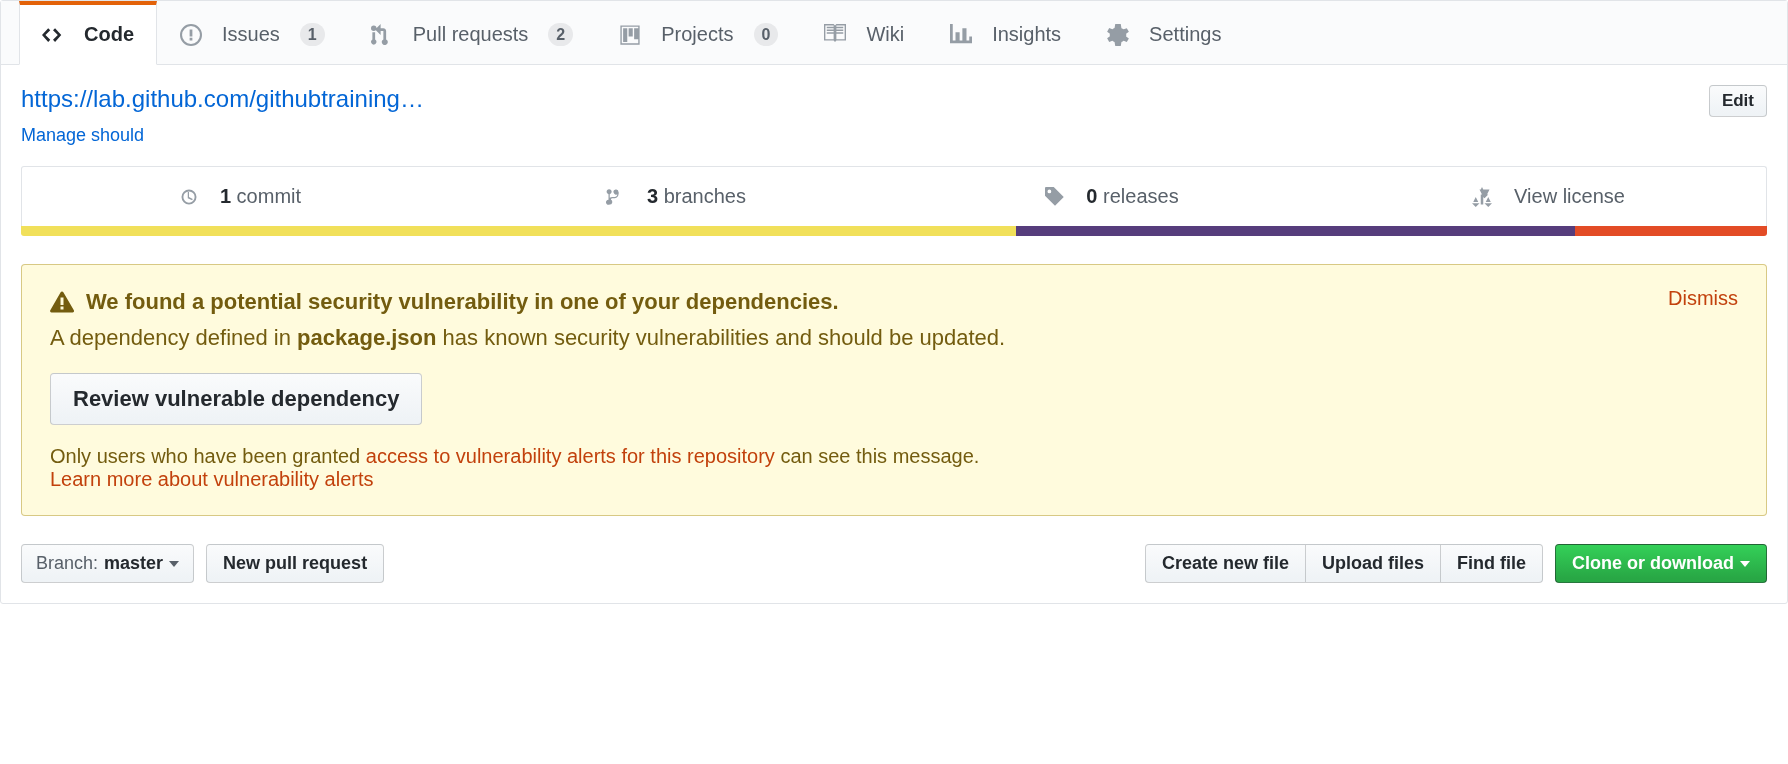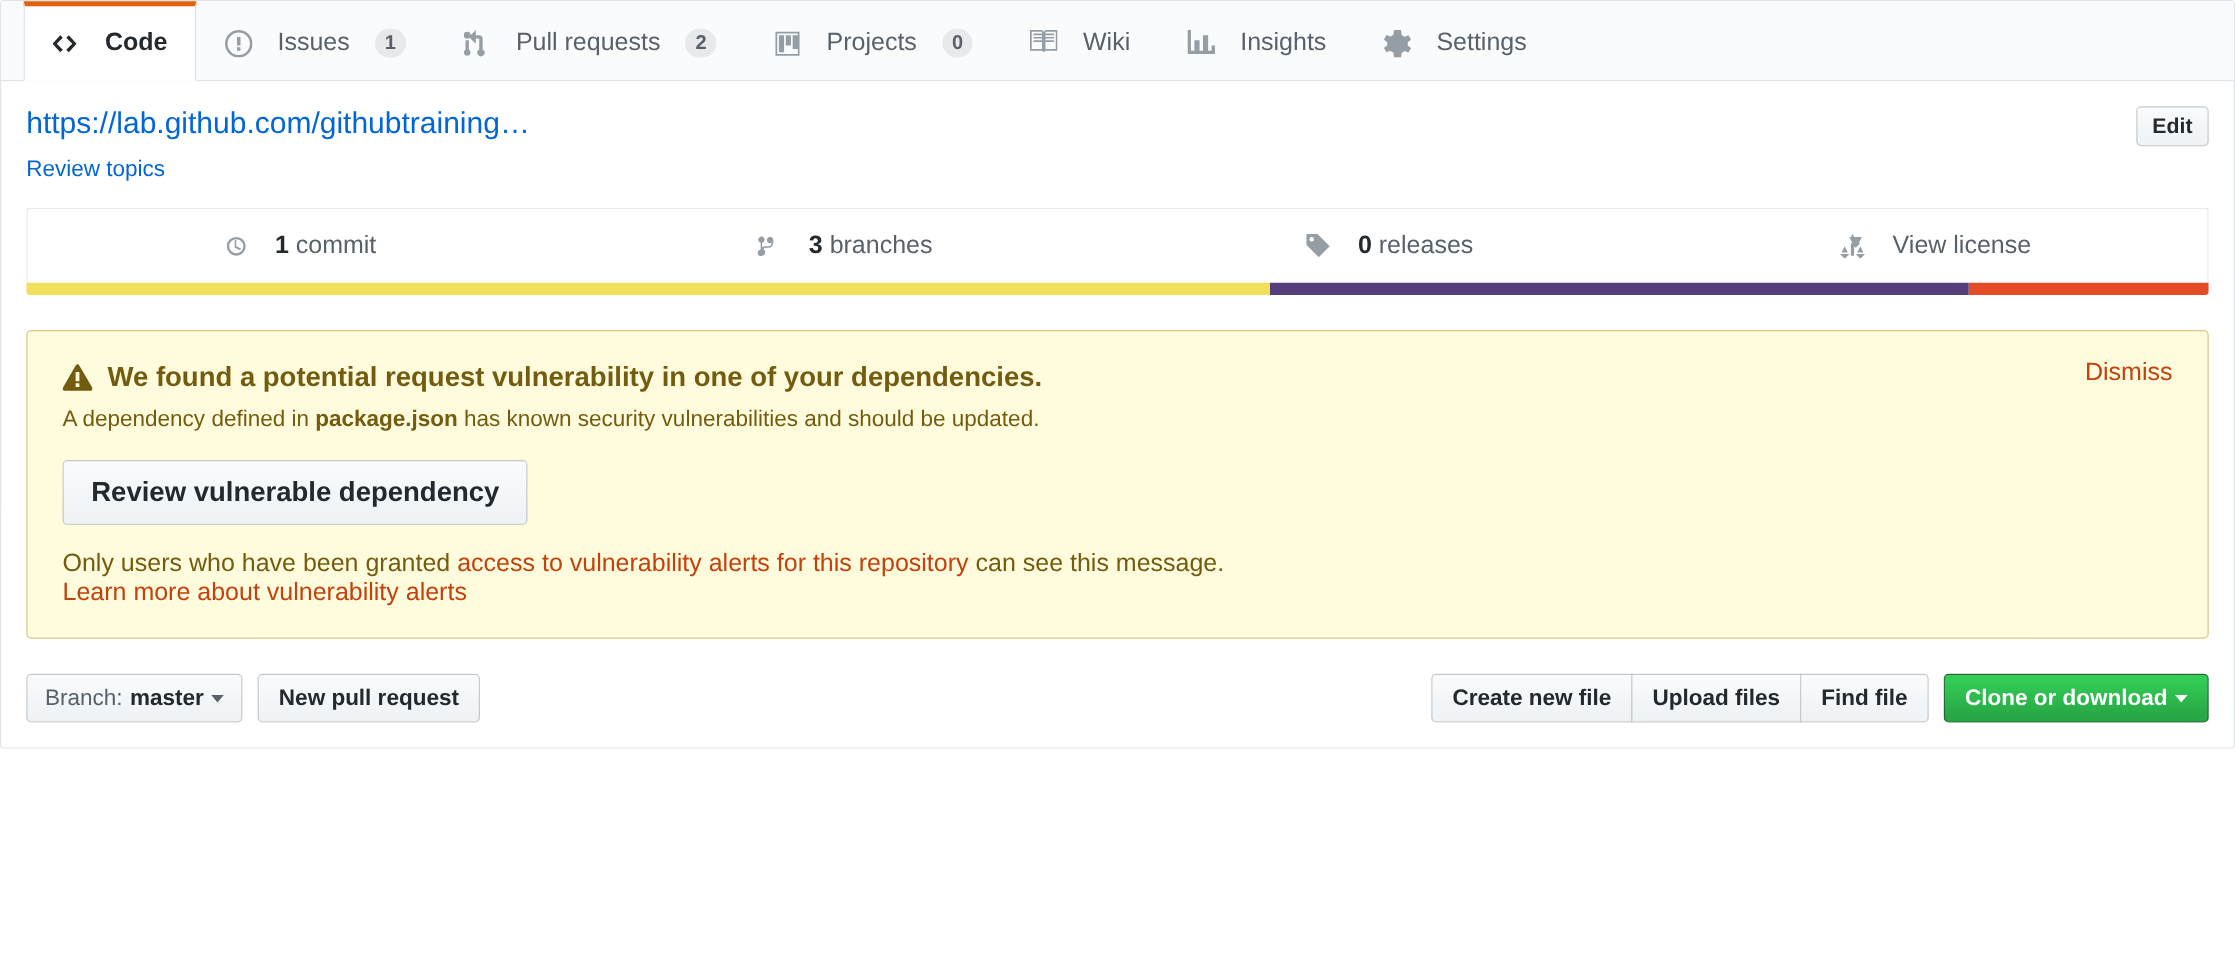--- a/index.html
+++ b/index.html
@@ -122,21 +122,21 @@
 .alert {
   background: #fffbdd;
   border: 1px solid rgba(158,128,0,0.4);
   border-radius: 4px;
   padding: 24px 28px;
   color: #735c0f;
   position: relative;
 }
 .alert-title-row { display: flex; align-items: center; gap: 12px; margin-bottom: 10px; }
 .alert-title { font-weight: 600; font-size: 22px; }
-.alert-desc { font-size: 18px; margin-bottom: 22px; }
+.alert-desc { font-size: 22px; margin-bottom: 22px; }
 .alert-desc b { color: #735c0f; font-weight: 700; }
 .alert-footer { font-size: 20px; margin-top: 20px; }
 .alert a { color: #c2410c; text-decoration: none; }
 .alert-dismiss {
   position: absolute;
   top: 22px;
   right: 28px;
   color: #0366d6;
   font-size: 20px;
   cursor: pointer;
@@ -229,21 +229,21 @@
         </svg>
       <span>Settings</span>
     </div>
   </nav>
 
   <div class="content">
     <div class="desc-row">
       <a class="repo-url">https://lab.github.com/githubtraining…</a>
       <button class="btn btn-sm">Edit</button>
     </div>
-    <a class="manage-topics">Review topics</a>
+    <a class="manage-topics">Manage should</a>
 
     <div class="summary-bar">
       <div class="summary-item">
         <svg width="20" height="20" viewBox="0 0 16 16">
             <path d="M8 2a6 6 0 100 12A6 6 0 008 2zm0 10.5A4.5 4.5 0 118 3.5a4.5 4.5 0 010 9zM8 4v4l3 1.5-.5 1L7 9V4h1z"></path>
           </svg>
         <span><span class="num">1</span> <span>commit</span></span>
       </div>
       <div class="summary-item">
         <svg width="20" height="20" viewBox="0 0 16 16">
@@ -270,21 +270,21 @@
       <div class="lang-seg" style="background:#563d7c;width:32%"></div>
       <div class="lang-seg" style="background:#e34c26;width:11%"></div>
     </div>
 
     <div class="alert">
       <a class="alert-dismiss">Dismiss</a>
       <div class="alert-title-row">
         <svg class="warn-icon" width="24" height="24" viewBox="0 0 16 16">
             <path d="M8.9 1.5a1 1 0 00-1.8 0L.2 13.5A1 1 0 001 15h14a1 1 0 00.9-1.5L8.9 1.5zM9 13H7v-2h2v2zm0-3H7V5h2v5z"></path>
           </svg>
-        <span class="alert-title">We found a potential request vulnerability in one of your dependencies.</span>
+        <span class="alert-title">We found a potential security vulnerability in one of your dependencies.</span>
       </div>
       <div class="alert-desc">
         <span>A dependency defined in </span><b>package.json</b><span> has known security vulnerabilities and should be updated.</span>
       </div>
       <button class="btn">Review vulnerable dependency</button>
       <div class="alert-footer">
         <span>Only users who have been granted </span><a>access to vulnerability alerts for this repository</a><span> can see this message.</span><br>
         <a>Learn more about vulnerability alerts</a>
       </div>
     </div>

